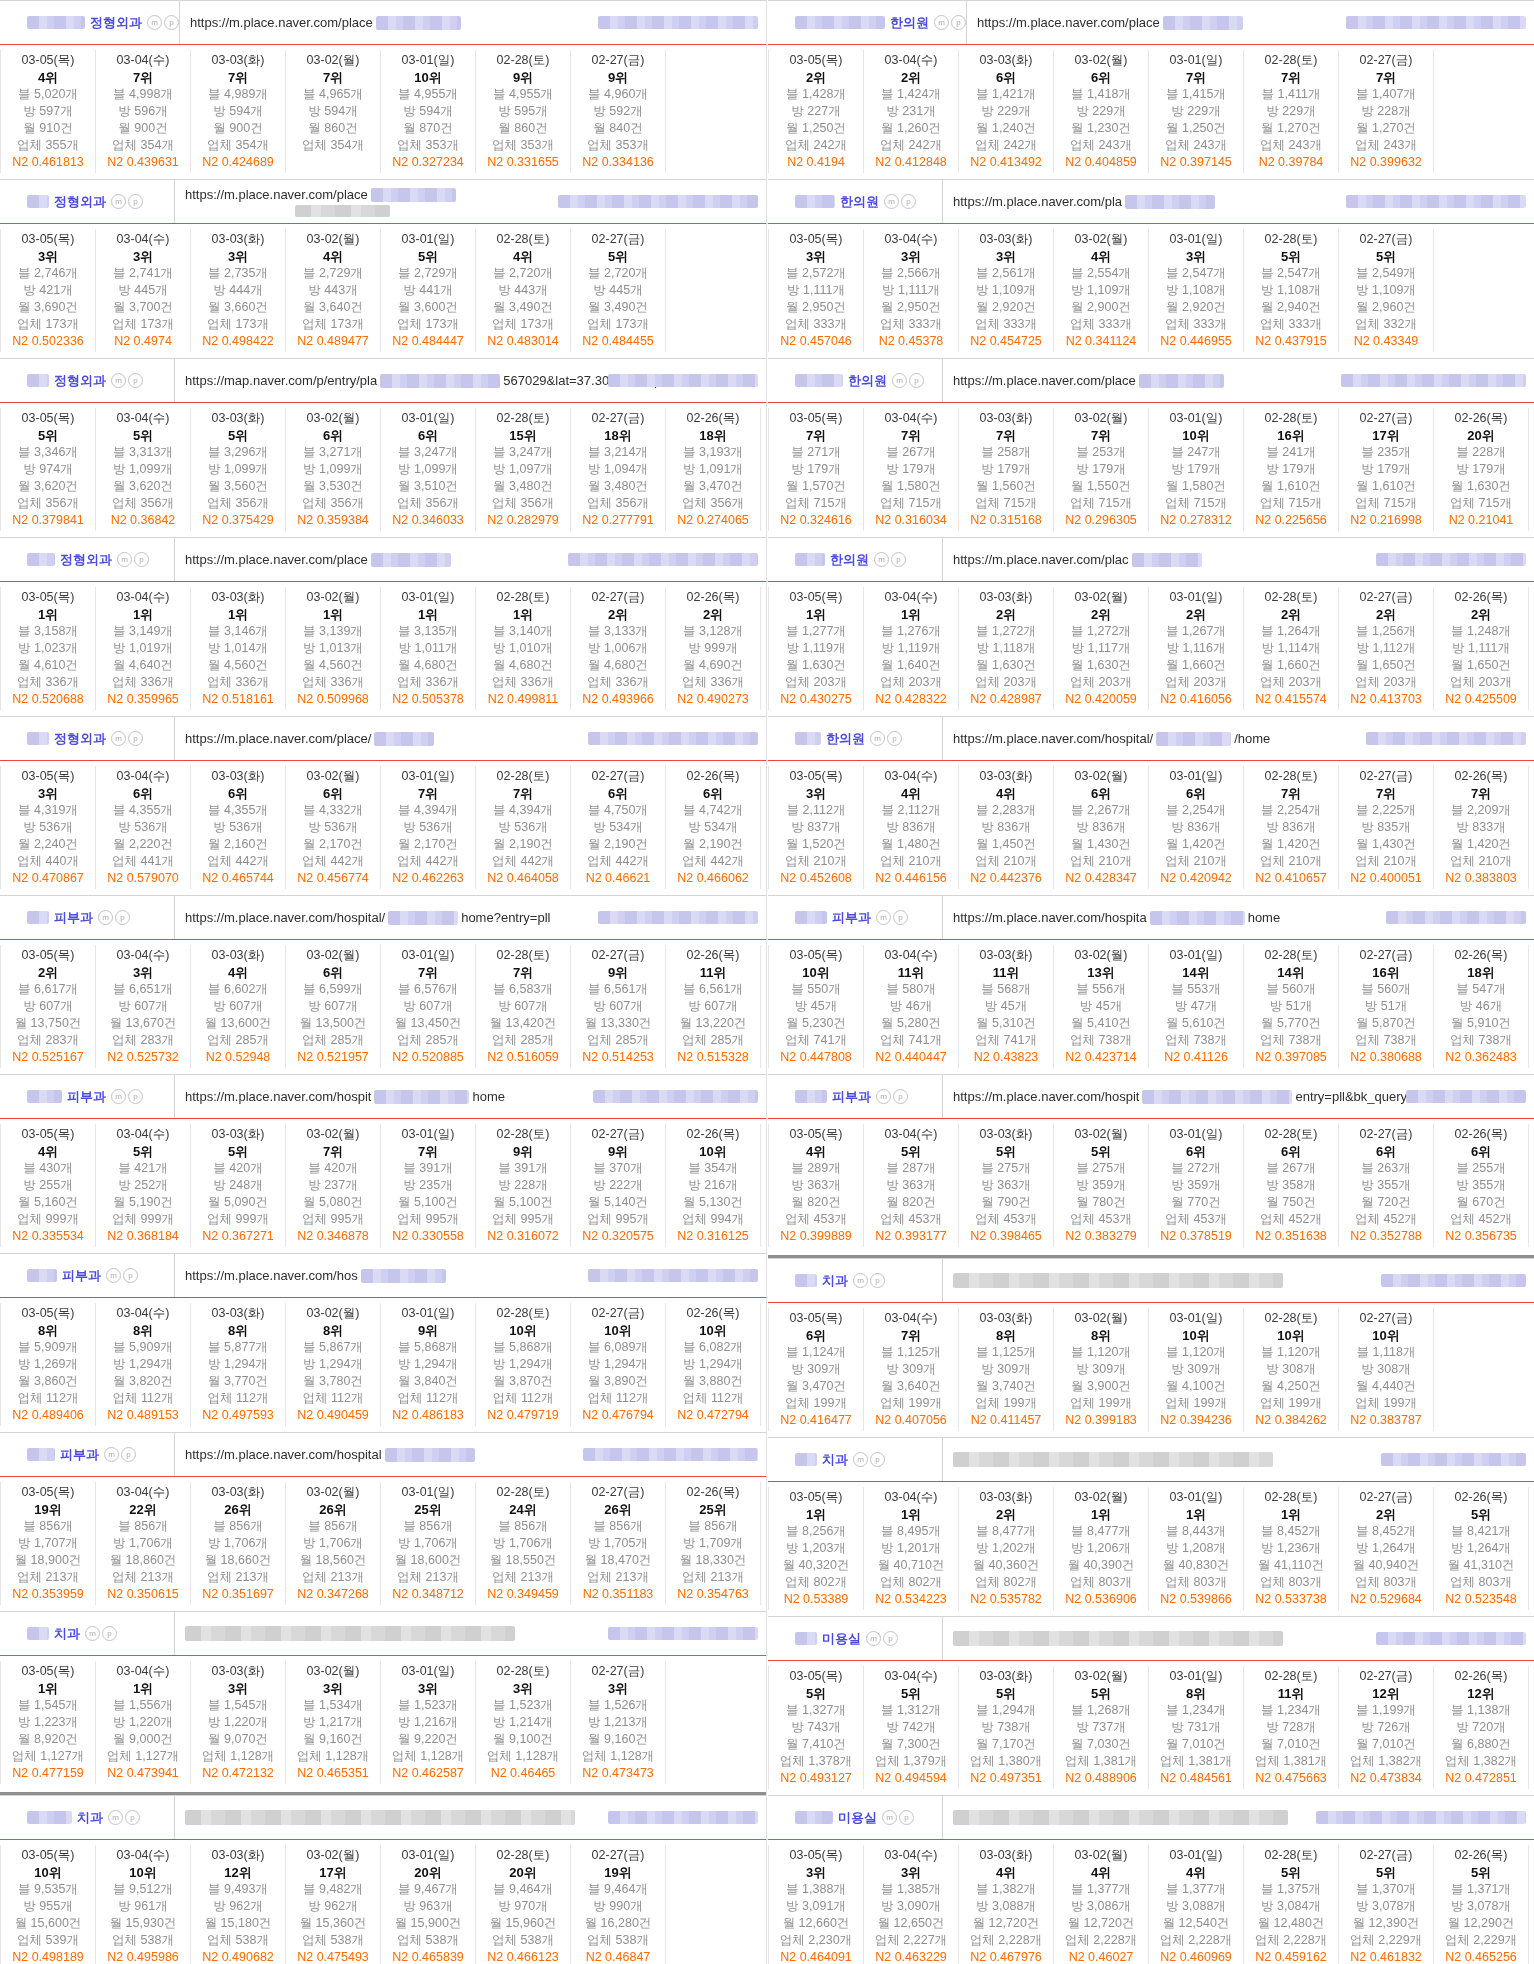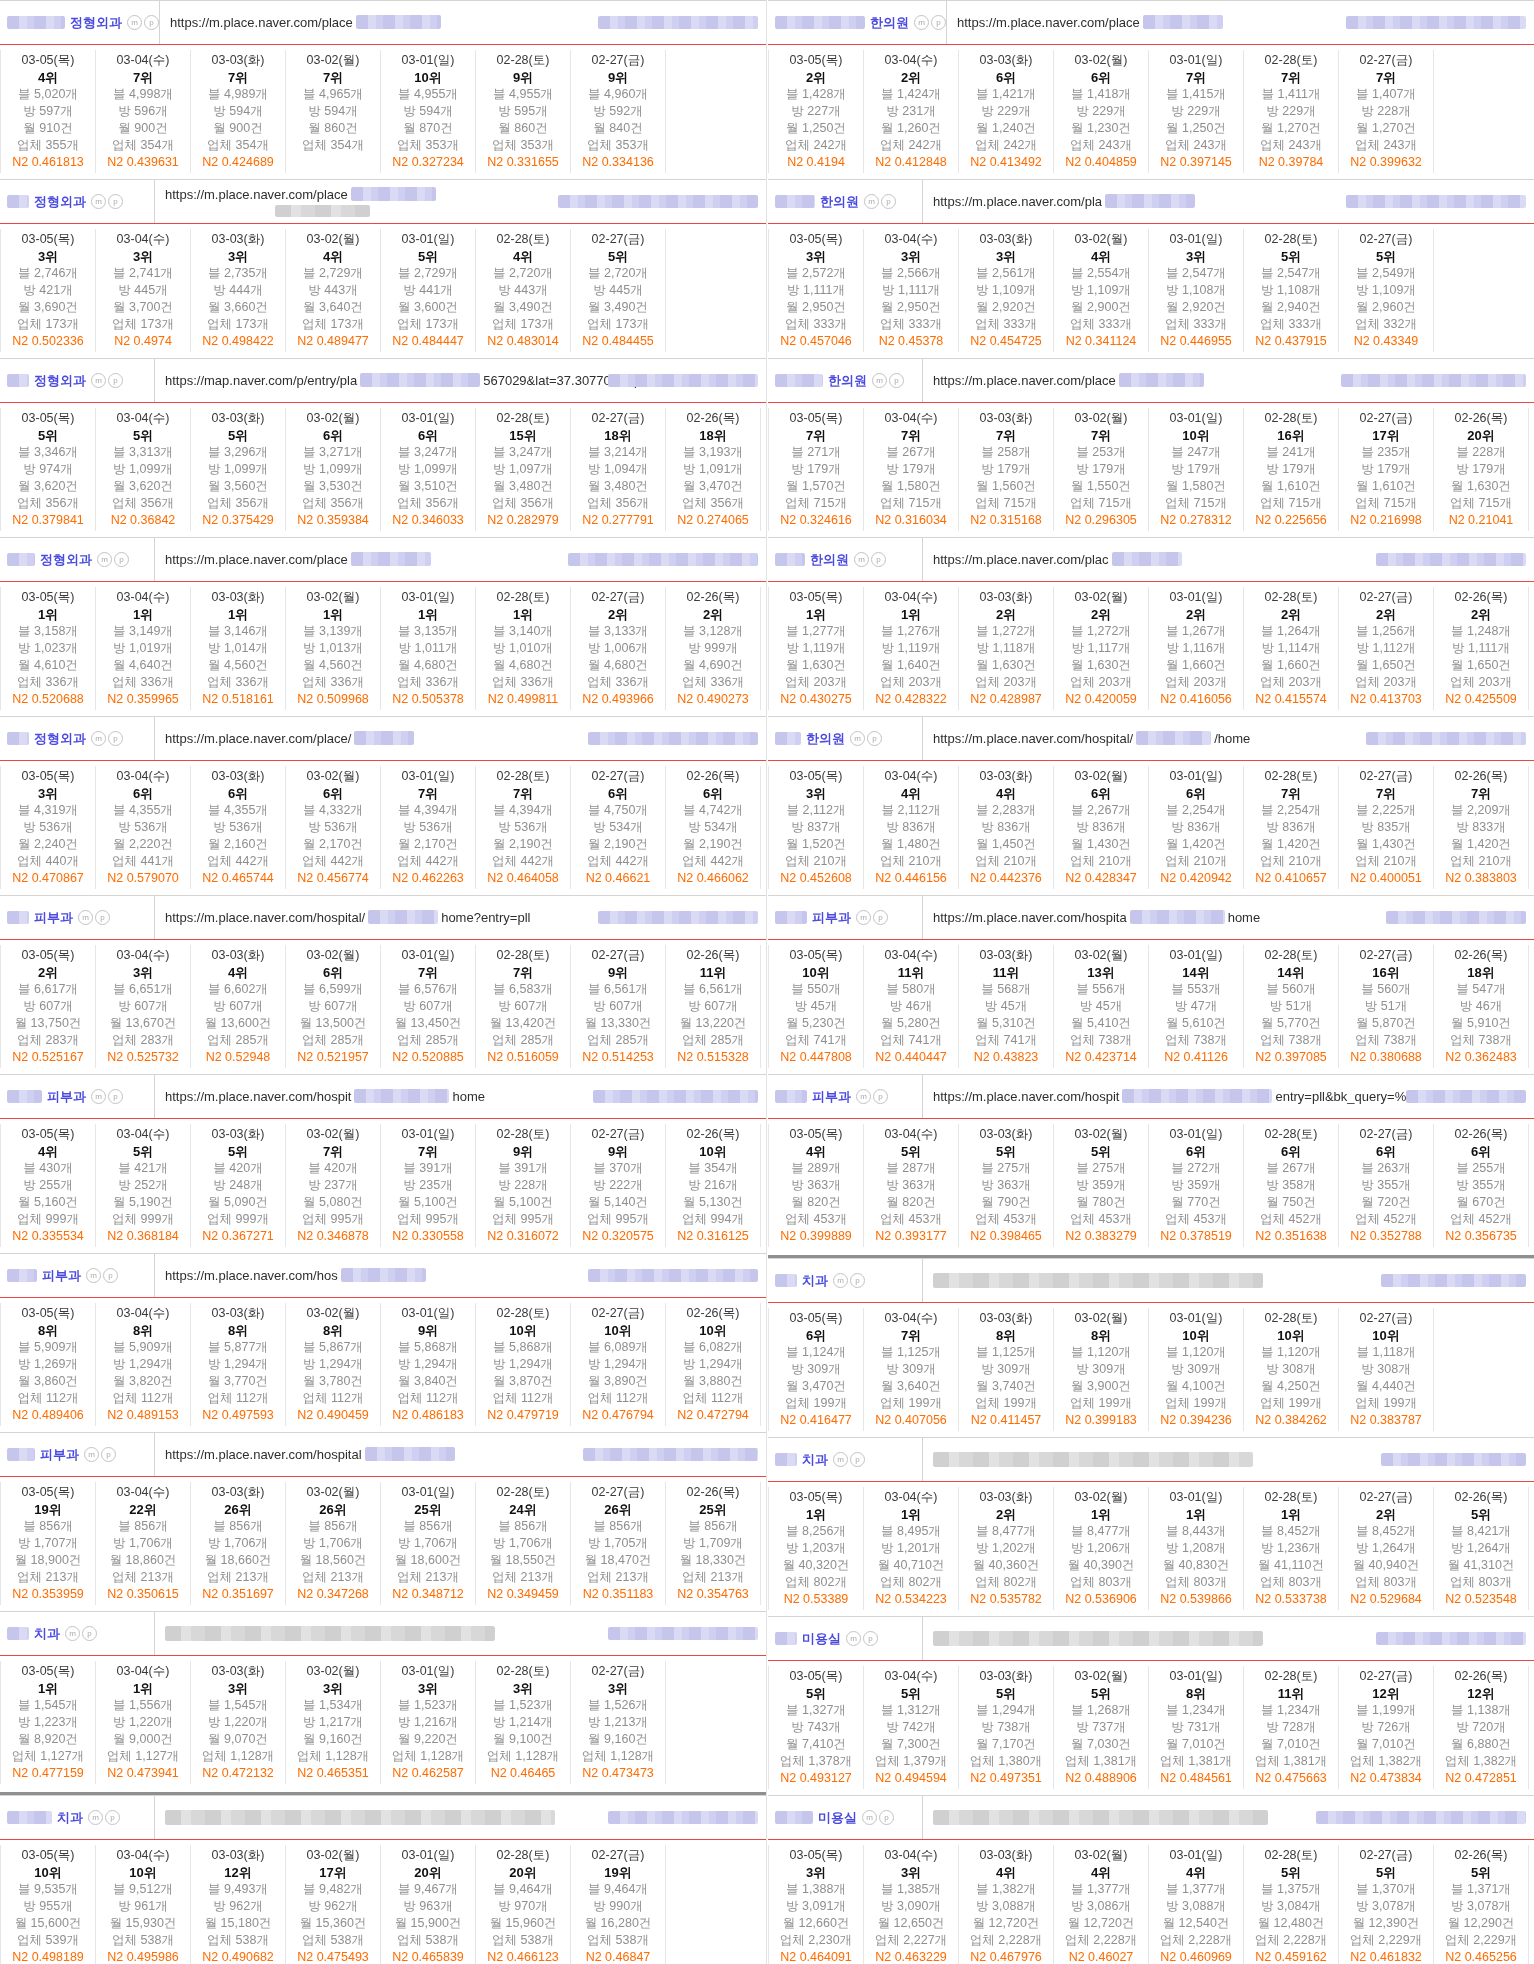--- a/index.html
+++ b/index.html
@@ -4,28 +4,28 @@
 <style>
   html,body{margin:0;padding:0;background:#ffffff;}
   body{width:1534px;height:1964px;overflow:hidden;
        font-family:"Liberation Sans","DejaVu Sans",sans-serif;color:#444;}
   .page{width:1534px;display:flex;align-items:flex-start;}
   .col{width:766px;flex:0 0 766px;}
   .col-right{border-left:1px solid #e2e2e2;padding-left:1px;}
   .sec{}
   .sec-header{display:flex;align-items:center;height:44px;border-top:1px solid #d4d4d4;box-sizing:border-box;}
   .name-zone{flex:0 0 155px;align-self:stretch;border-right:1px solid #d4d4d4;
-             display:flex;align-items:center;gap:5px;padding-left:7px;box-sizing:border-box;}
+             display:flex;align-items:center;gap:5px;padding-left:7px;box-sizing:border-box;margin-left:20px;}
   .category{color:#4a4ae0;font-weight:bold;font-size:13px;white-space:nowrap;}
   .badge{width:13px;height:13px;flex:0 0 13px;border:1px solid #c3c3c3;border-radius:50%;
          color:#aaaaaa;font-size:8px;line-height:13px;display:inline-flex;align-items:center;justify-content:center;}
   .badge + .badge{margin-left:-3px;}
   .mid-zone{flex:1 1 auto;padding-left:10px;display:flex;flex-direction:column;justify-content:center;gap:3px;min-width:0;}
   .mid-line{display:flex;align-items:center;white-space:nowrap;}
-  .url{font-size:13px;color:#2e2e2e;display:flex;align-items:flex-start;white-space:nowrap;}
+  .url{font-size:13px;color:#2e2e2e;display:flex;align-items:flex-end;white-space:nowrap;}
   .right-zone{flex:0 0 auto;display:flex;justify-content:flex-end;align-items:center;padding-right:8px;}
   .blur{display:inline-block;height:13px;border-radius:2px;}
   .blur.lav{background:repeating-linear-gradient(90deg,#c6c6ed 0px,#c6c6ed 12px,#dadaf5 12px,#dadaf5 20px,#cfcff1 20px,#cfcff1 27px);}
   .blur.gray{height:15px;background:repeating-linear-gradient(90deg,#d0d0d0 0px,#d0d0d0 16px,#e2e2e2 16px,#e2e2e2 26px,#d8d8d8 26px,#d8d8d8 40px);}
   .blur.inline{margin:0 3px;height:14px;}
   .tbl-wrap{border-top:1px solid #ef4444;padding:5px 0 6px;}
   .tbl{display:flex;border-left:1px solid #e6e6e6;width:max-content;}
   .day{width:95px;box-sizing:border-box;border-right:1px solid #e6e6e6;text-align:center;padding:2px 0;}
   .day div{white-space:nowrap;}
   .d-date{font-size:12.5px;color:#3a3a3a;line-height:17px;min-height:17px;}

